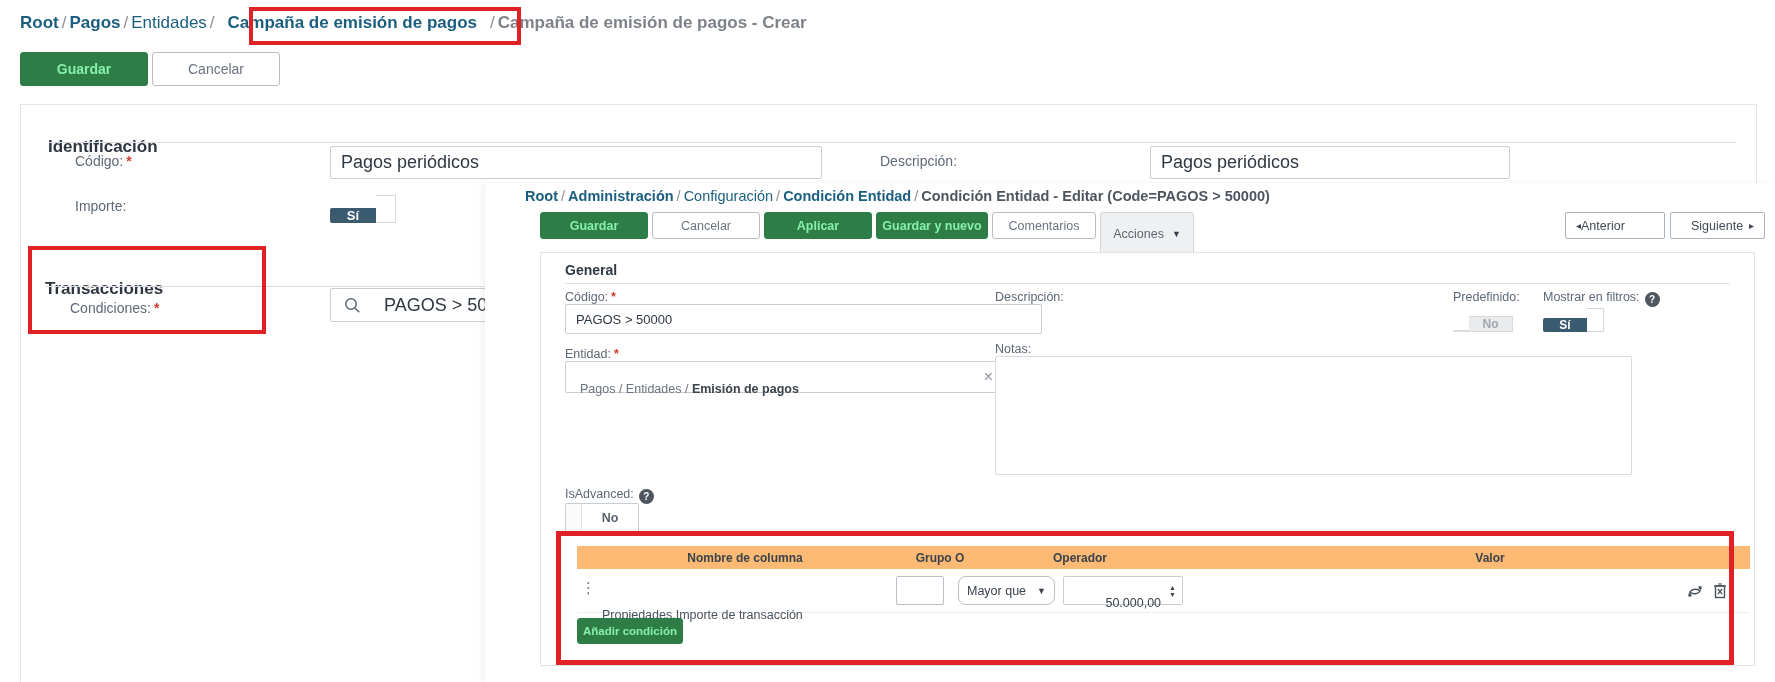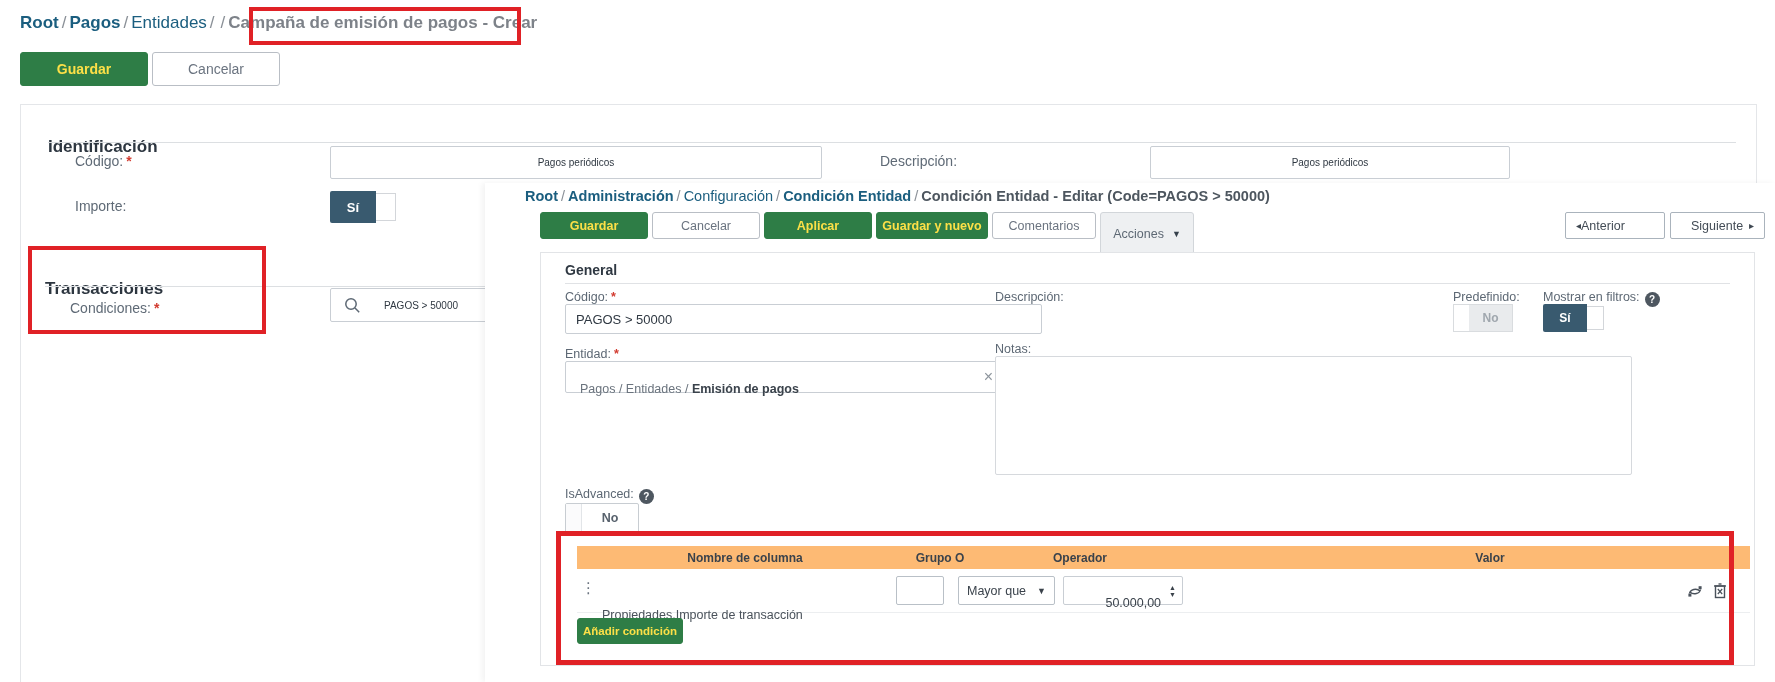--- a/index.html
+++ b/index.html
@@ -11,78 +11,79 @@
   
   .crumb { white-space:nowrap; color:#1b5e7f; }
   .crumb b { font-weight:bold; }
   .crumb .sep { color:#8a9097; font-weight:normal; padding:0 3px; }
   .crumb .reg { font-weight:normal; color:#1b5e7f; }
   .crumb .last { color:#7d8289; font-weight:bold; }
   .crumb2 .last { color:#4d565f; }
 
   
   .btn { display:flex; align-items:center; justify-content:center; border-radius:3px; cursor:pointer; font-weight:bold; }
-  .btn-green { background:#2e7d46; color:#fde047; border:1px solid #2e7d46; }
+  .btn-green { background:#2e7d46; color:#86efac; border:1px solid #2e7d46; }
   .btn-white { background:#fff; color:#6b7480; border:1px solid #b9bec5;text-align:right; }
   .btn-gray  { background:#eef0f2; color:#5d6874; border:1px solid #d2d6da; }
   .btn-nav   { background:#fff; color:#434c56; border:1px solid #aab3bc; border-radius:2px; font-weight:normal; display:flex; align-items:center; justify-content:space-between; padding:0 10px; }
 
   
   .panel { background:#fff; border:1px solid #e4e6e9; }
   .hline { background:#dcdfe2; height:1px; }
   .h1 { font-size:17px; font-weight:bold; color:#2d3640;margin-top:21px; }
   .h2 { font-size:14px; font-weight:bold; color:#2f3842; }
 
   .label  { font-size:14px; color:#5f6a76; white-space:nowrap; }
   .label2 { font-size:12.5px; color:#5d6874; white-space:nowrap; }
   .req { color:#d23b30; font-weight:bold; margin-left:3px; }
 
   input.fld, .fldbox { border:1px solid #c9ced4; border-radius:2px; background:#fff; color:#2f3842; }
   input.fld { padding:0 10px; font-family:inherit; }
-  .f14 { font-size:10px;text-align:center; } .f13 { font-size:13px; } .f12 { font-size:12.5px;margin-top:24px; }
-
-  
-  .tgl { display:flex; border-radius:6px; overflow:visible; }
+  .f14 { font-size:18px; } .f13 { font-size:13px; } .f12 { font-size:12.5px;margin-top:24px; }
+
+  
+  .tgl { display:flex; border-radius:6px; overflow:visible;align-items:flex-end; }
   .tgl .on { background:#395a6f; color:#fff; font-weight:bold; display:flex; align-items:center; justify-content:center; border-radius:2px 0 0 2px; }
   .tgl .tail { background:#fff; border:1px solid #d3d6da; border-left:none; }
   .tgl-dis .head { background:#fff; border:1px solid #d9dcdf; border-right:none; }
   .tgl-dis .off { background:#e9ebed; color:#a0a7ae; font-weight:bold; display:flex; align-items:center; justify-content:center; border:1px solid #d9dcdf; border-left:none; }
   .tgl-no { background:#fff; border:1px solid #c8cdd2; border-radius:2px; display:flex; }
   .tgl-no .edge { width:16px; border-right:1px solid #e2e5e8; background:#fbfbfc; }
   .tgl-no .txt { flex:1; display:flex; align-items:center; justify-content:center; color:#58626d; font-weight:bold; font-size:12.5px; }
 
   .help { display:inline-flex; align-items:center; justify-content:center; width:15px; height:15px; border-radius:50%; background:#4e5760; color:#fff; font-size:10px; font-weight:bold; vertical-align:-2px; margin-left:5px; }
 
   .redbox { border:4px solid #e02126; pointer-events:none; }
   .redbox5 { border:5px solid #e02126; pointer-events:none; }
 
   
   .thead { background:#fdba74; }
   .th { position:absolute; top:5px; transform:translateX(-50%); font-size:12px; font-weight:bold; color:#3a424b; white-space:nowrap; }
-  .cellsel { border:1px solid #b9c0c7; border-radius:2px; background:#fff; display:flex; align-items:center; justify-content:space-between; padding:0 8px; color:#3a424b; font-size:12.5px; }
+  .cellsel { border:1px solid #b9c0c7; border-radius:8px; background:#fff; display:flex; align-items:center; justify-content:space-between; padding:0 8px; color:#3a424b; font-size:12.5px; }
   .spin { display:flex; flex-direction:column; align-items:center; line-height:7px; font-size:7px; color:#3a424b; }
   .arrow { font-size:10px; color:#3f4852; }
   .icon-btn { cursor:pointer; }
   .centerv { display:flex; align-items:center; }
 </style>
 </head>
 <body>
 
 <div id="screen">
 
   <div class="abs crumb" style="left:20px; top:13px; font-size:17px; font-weight:bold; display:flex; align-items:center;">
     <b>Root</b>
     <span class="sep">/</span>
     <b>Pagos</b>
     <span class="sep">/</span>
     <span class="reg">Entidades</span>
     <span class="sep">/</span>
     <span class="abs" style="left:229px; top:-6px; width:272px; height:38px;">
         <span class="redbox abs" style="left:0;top:0;right:0;bottom:0;"></span>
       </span>
+    <b style="padding:0 8px; margin:0 2px;">Campaña de emisión de pagos</b>
     <span class="sep">/</span>
     <span class="last">Campaña de emisión de pagos - Crear</span>
   </div>
 
   <div class="btn btn-green abs" style="left:20px; top:52px; width:128px; height:34px; font-size:14px;">Guardar</div>
   <div class="btn btn-white abs" style="left:152px; top:52px; width:128px; height:34px; font-size:14px; font-weight:normal;">Cancelar</div>
 
   <div class="abs panel" style="left:20px; top:104px; width:1737px; height:578px; border-bottom:none;"></div>
 
   <div class="abs h1" style="left:48px; top:116px;">Identificación</div>

